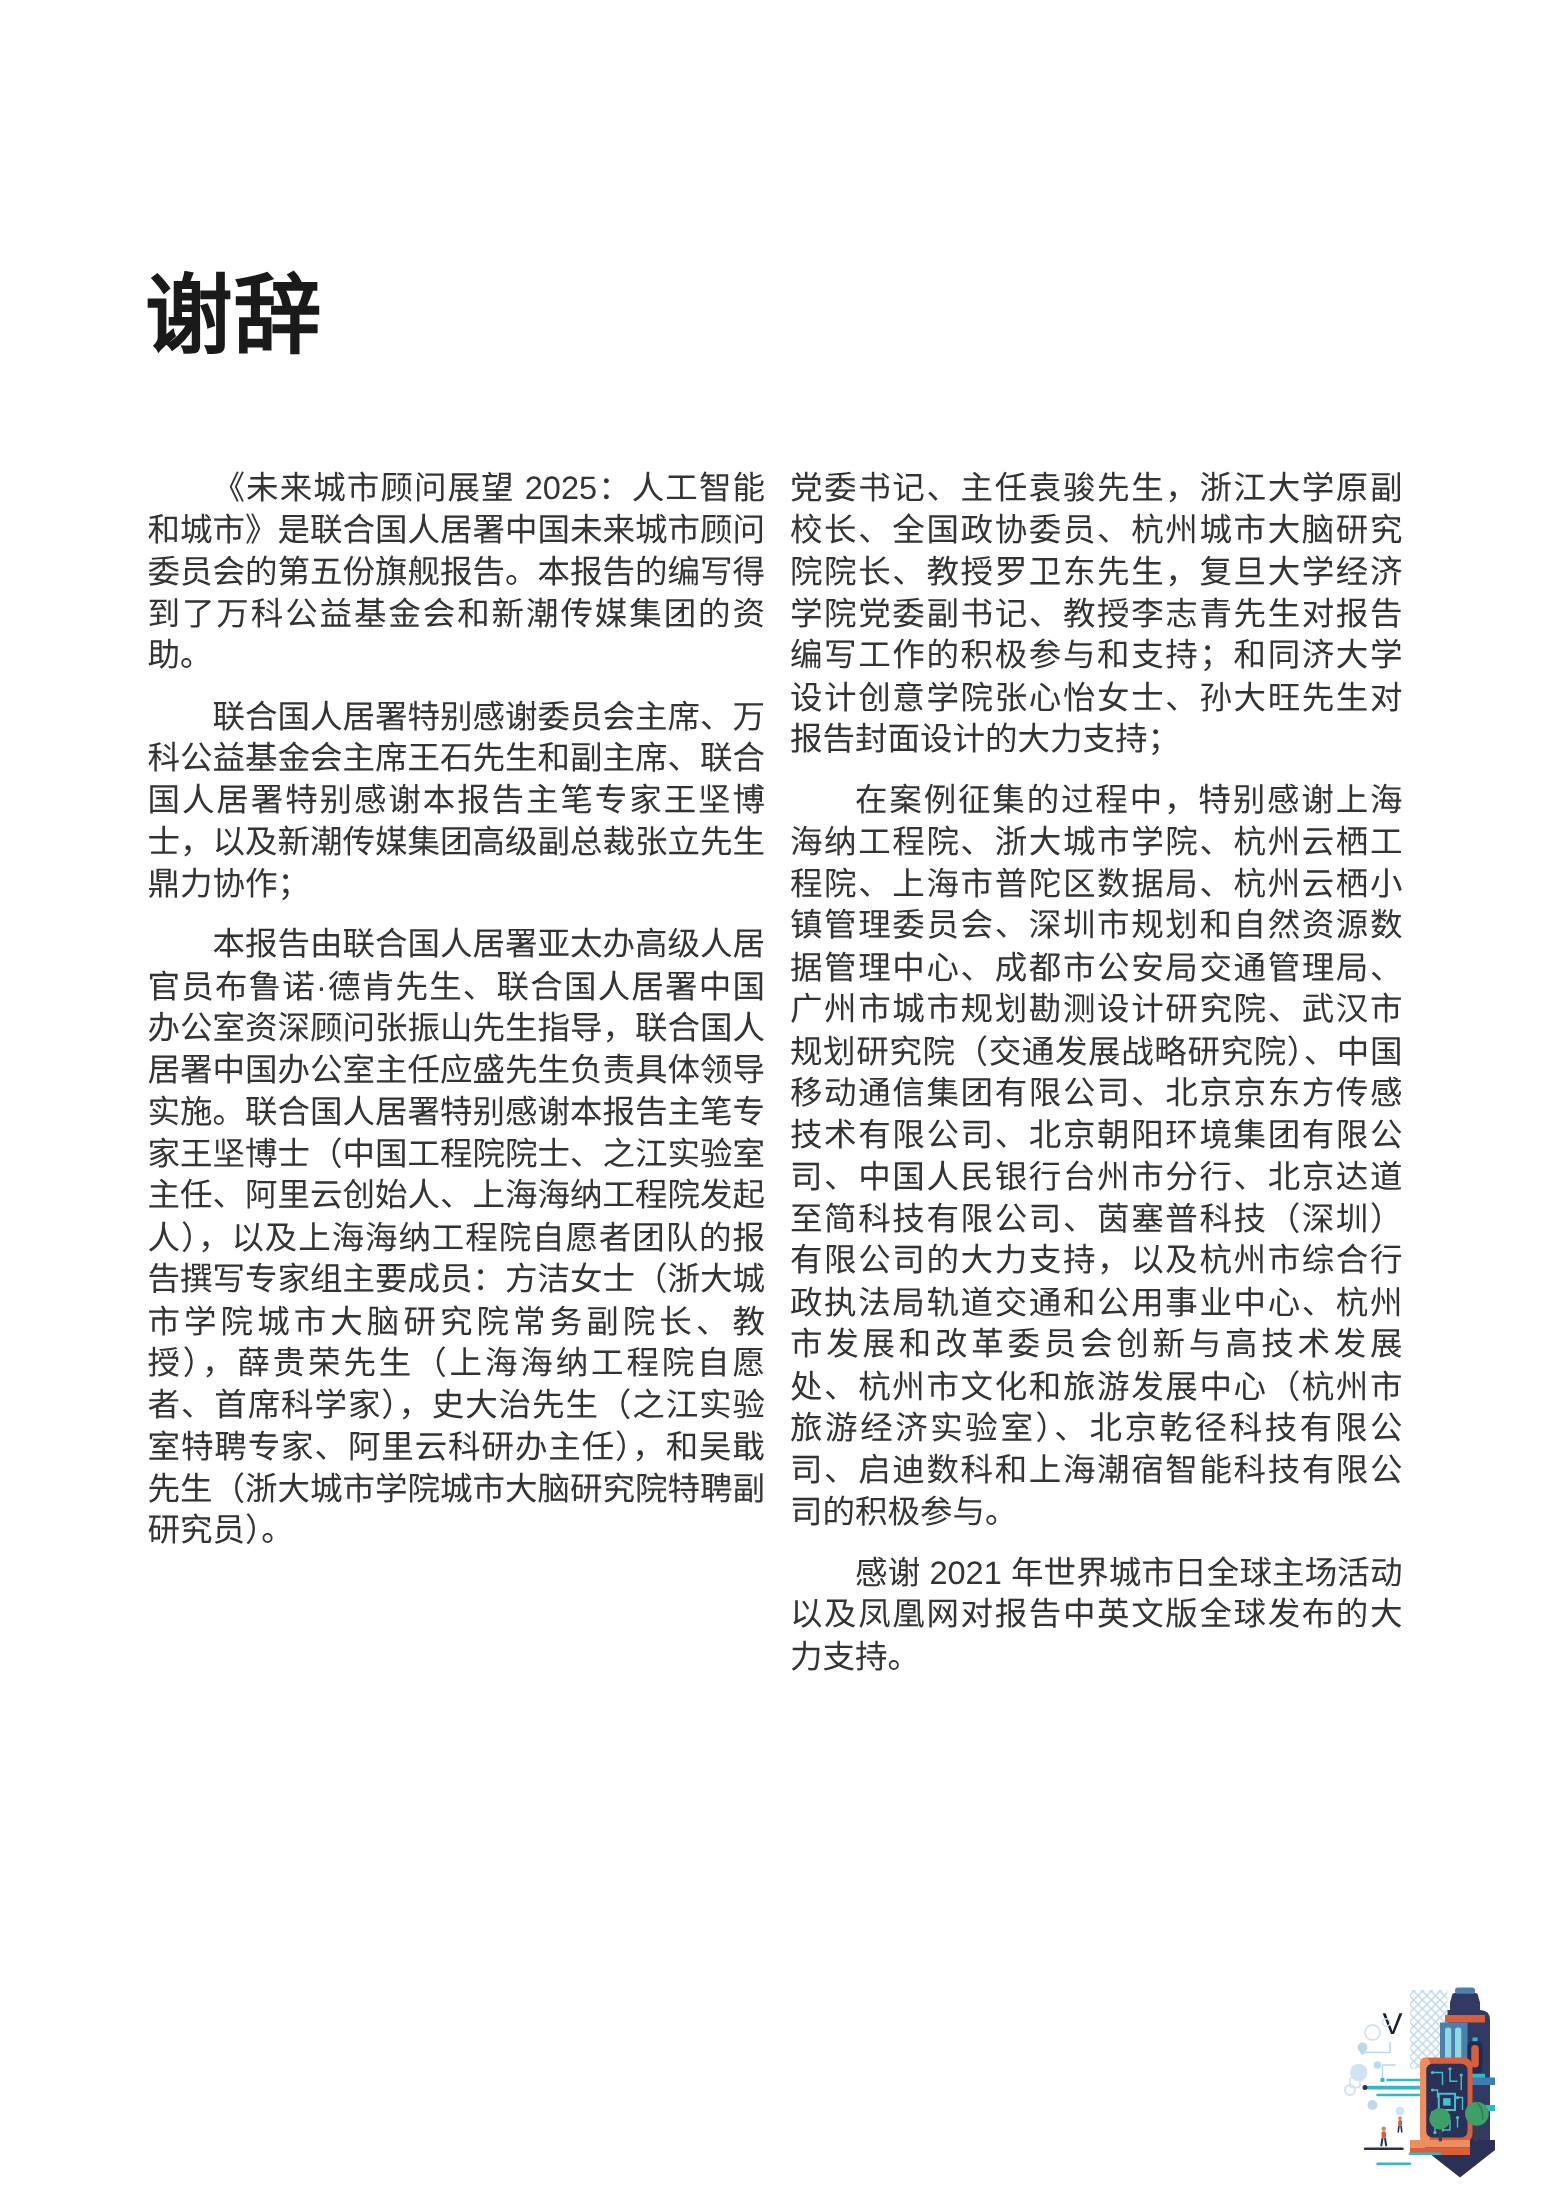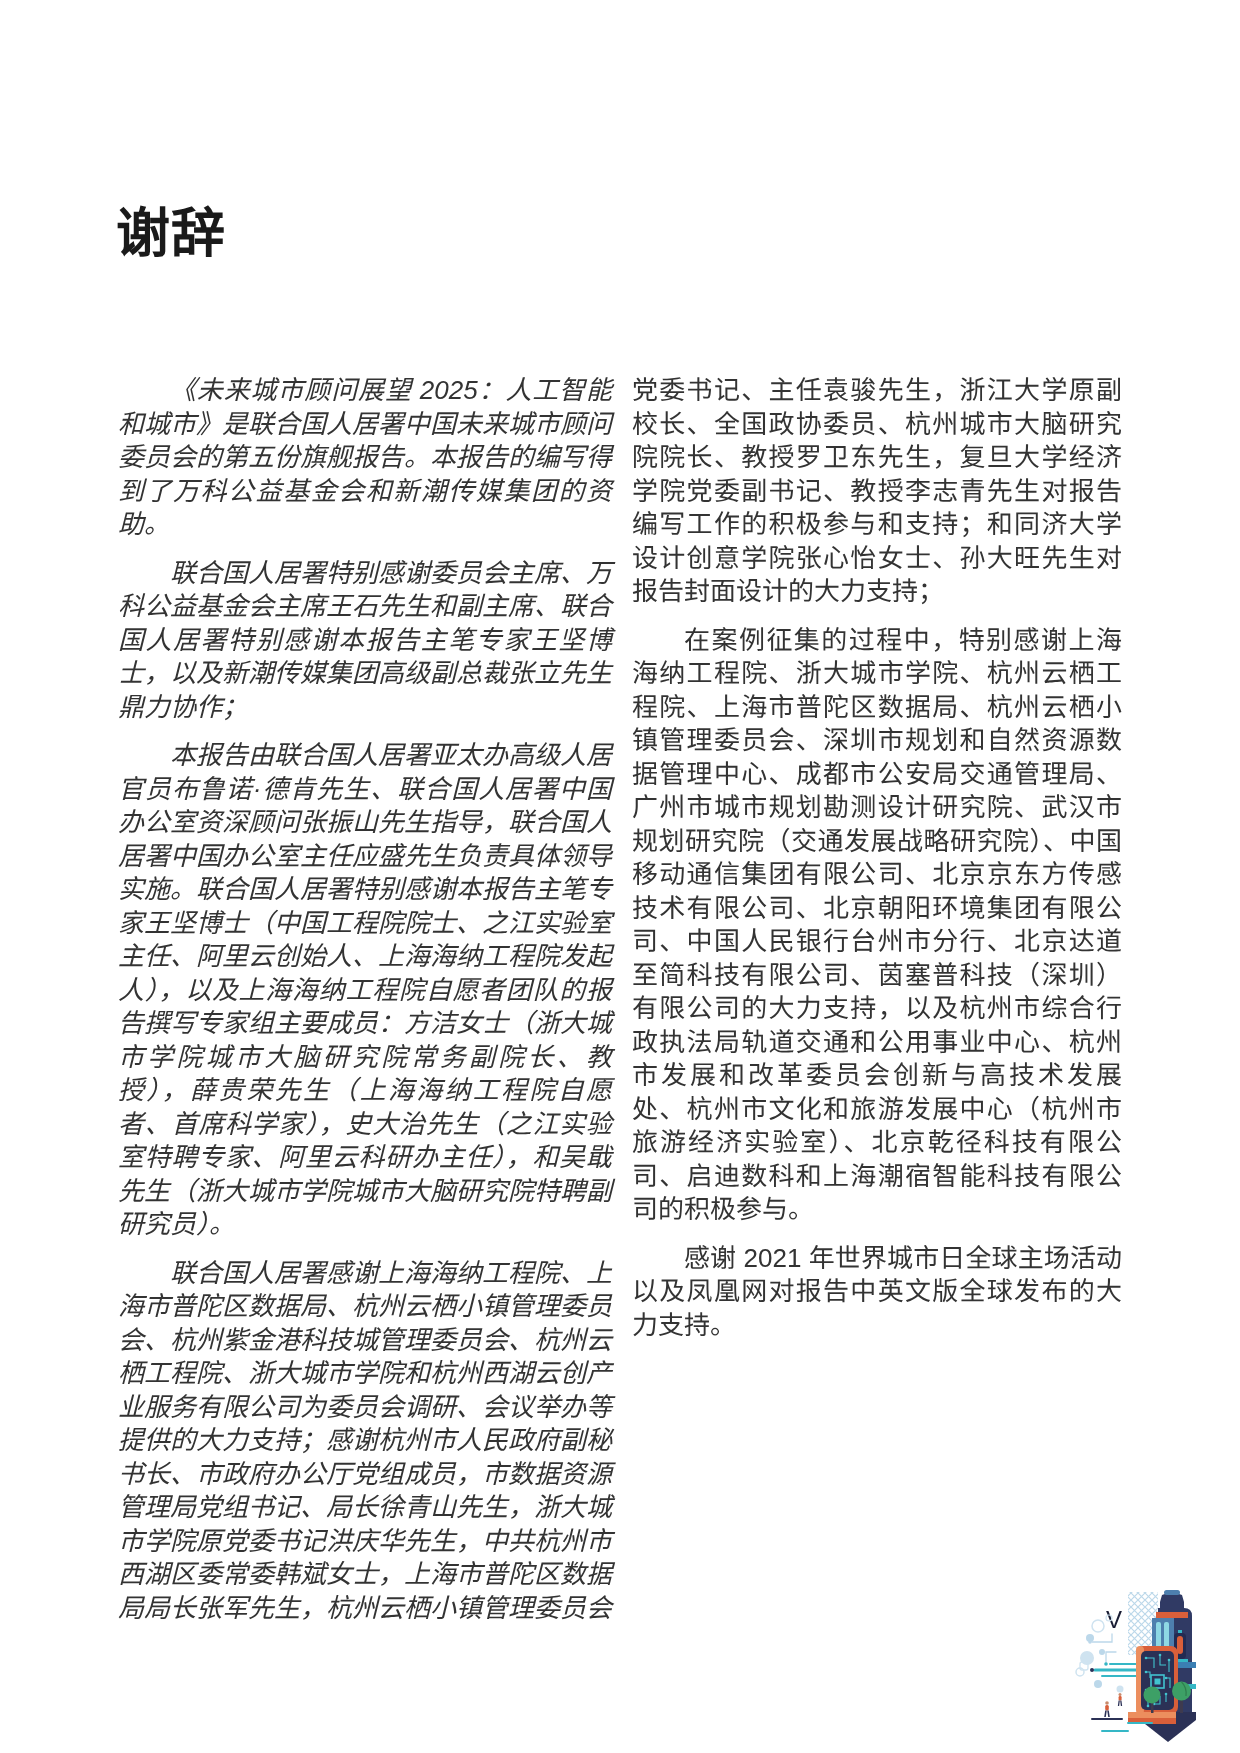--- a/index.html
+++ b/index.html
@@ -8,35 +8,35 @@
     width:1240px;
     height:1753px;
     background:#ffffff;
     overflow:hidden;
     font-family:"Liberation Sans","DejaVu Sans",sans-serif;
   }
   .doc-title{
     position:absolute;
     left:116px;
     top:168px;
-    font-size:54px;
+    font-size:70px;
     line-height:1.1;
     font-weight:700;
     color:#1a1a1a;
     letter-spacing:1px;
   }
   .col{
     position:absolute;
     top:374px;
     font-size:26px;
     line-height:33.5px;
     color:#333333;
     text-align:justify;
   }
-  .col-left{ left:118px; width:494px;font-style:italic; }
+  .col-left{ left:118px; width:494px; }
   .col-right{ left:632px; width:490px; }
   .col p{
     margin:0 0 15px 0;
     text-indent:2em;
   }
   .col p.no-indent{ text-indent:0;font-family:Liberation Serif, serif; }
   .page-number{
     position:absolute;
     left:1106px;
     top:1606px;
@@ -56,21 +56,20 @@
 <body>
 
 <div class="page">
 
   <h1 class="doc-title">谢辞</h1>
 
   <div class="col col-left">
     <p>《未来城市顾问展望 2025：人工智能和城市》是联合国人居署中国未来城市顾问委员会的第五份旗舰报告。本报告的编写得到了万科公益基金会和新潮传媒集团的资助。</p>
     <p>联合国人居署特别感谢委员会主席、万科公益基金会主席王石先生和副主席、联合国人居署特别感谢本报告主笔专家王坚博士，以及新潮传媒集团高级副总裁张立先生鼎力协作；</p>
     <p>本报告由联合国人居署亚太办高级人居官员布鲁诺·德肯先生、联合国人居署中国办公室资深顾问张振山先生指导，联合国人居署中国办公室主任应盛先生负责具体领导实施。联合国人居署特别感谢本报告主笔专家王坚博士（中国工程院院士、之江实验室主任、阿里云创始人、上海海纳工程院发起人），以及上海海纳工程院自愿者团队的报告撰写专家组主要成员：方洁女士（浙大城市学院城市大脑研究院常务副院长、教授），薛贵荣先生（上海海纳工程院自愿者、首席科学家），史大治先生（之江实验室特聘专家、阿里云科研办主任），和吴戢先生（浙大城市学院城市大脑研究院特聘副研究员）。</p>
-    <p>联合国人居署感谢上海海纳工程院、上海市普陀区数据局、杭州云栖小镇管理委员会、杭州紫金港科技城管理委员会、杭州云栖工程院、浙大城市学院和杭州西湖云创产业服务有限公司为委员会调研、会议举办等提供的大力支持；感谢杭州市人民政府副秘书长、市政府办公厅党组成员，市数据资源管理局党组书记、局长徐青山先生，浙大城市学院原党委书记洪庆华先生，中共杭州市西湖区委常委韩斌女士，上海市普陀区数据局局长张军先生，杭州云栖小镇管理委员会</p>
   </div>
 
   <div class="col col-right">
     <p class="no-indent">党委书记、主任袁骏先生，浙江大学原副校长、全国政协委员、杭州城市大脑研究院院长、教授罗卫东先生，复旦大学经济学院党委副书记、教授李志青先生对报告编写工作的积极参与和支持；和同济大学设计创意学院张心怡女士、孙大旺先生对报告封面设计的大力支持；</p>
     <p>在案例征集的过程中，特别感谢上海海纳工程院、浙大城市学院、杭州云栖工程院、上海市普陀区数据局、杭州云栖小镇管理委员会、深圳市规划和自然资源数据管理中心、成都市公安局交通管理局、广州市城市规划勘测设计研究院、武汉市规划研究院（交通发展战略研究院）、中国移动通信集团有限公司、北京京东方传感技术有限公司、北京朝阳环境集团有限公司、中国人民银行台州市分行、北京达道至简科技有限公司、茵塞普科技（深圳）有限公司的大力支持，以及杭州市综合行政执法局轨道交通和公用事业中心、杭州市发展和改革委员会创新与高技术发展处、杭州市文化和旅游发展中心（杭州市旅游经济实验室）、北京乾径科技有限公司、启迪数科和上海潮宿智能科技有限公司的积极参与。</p>
     <p>感谢 2021 年世界城市日全球主场活动以及凤凰网对报告中英文版全球发布的大力支持。</p>
   </div>
 
   <div class="page-number">V</div>
 

